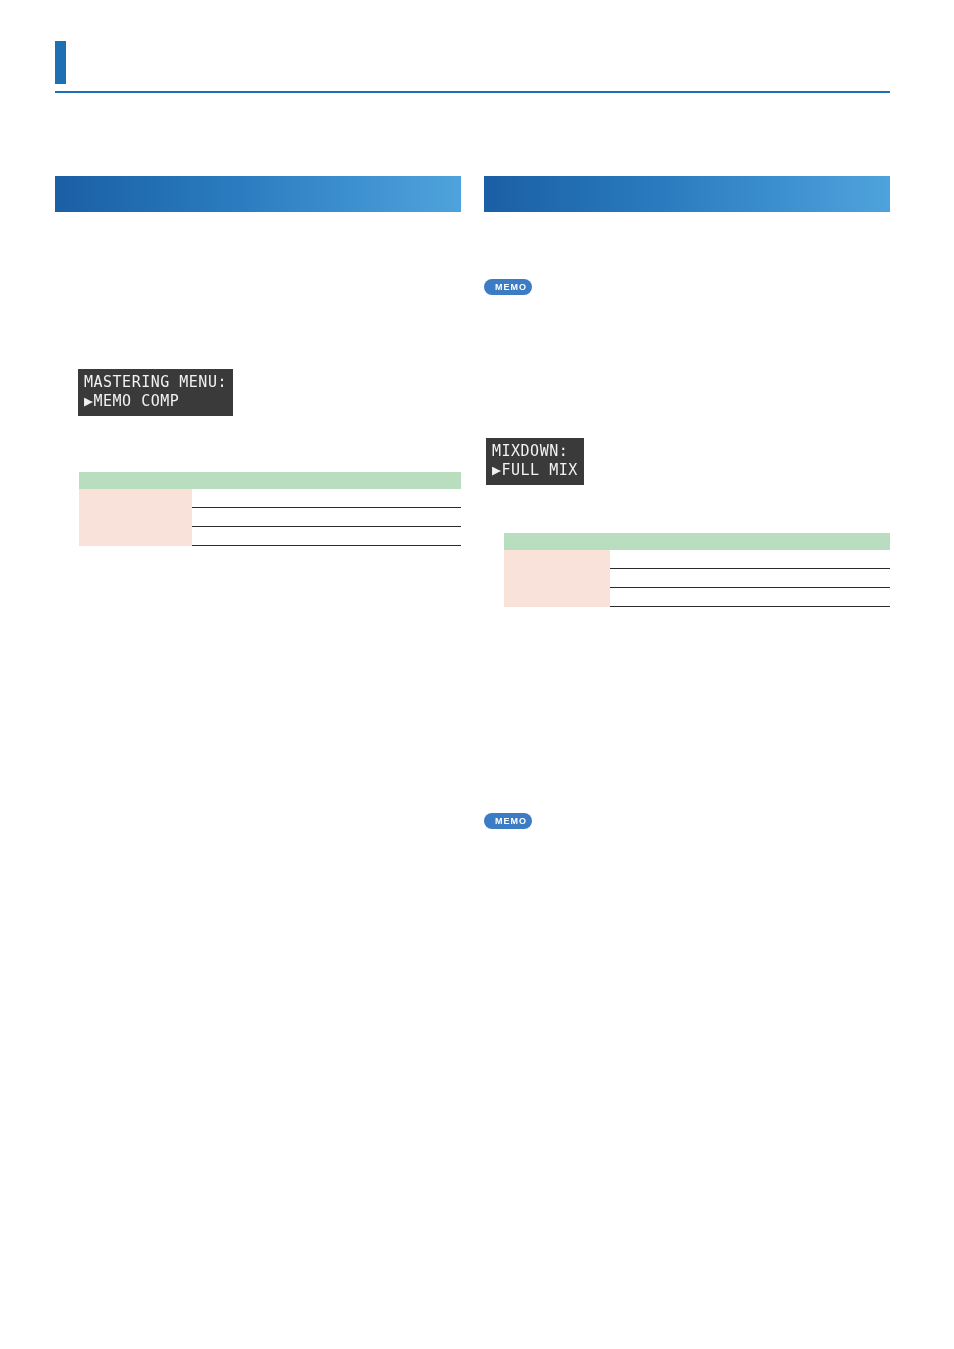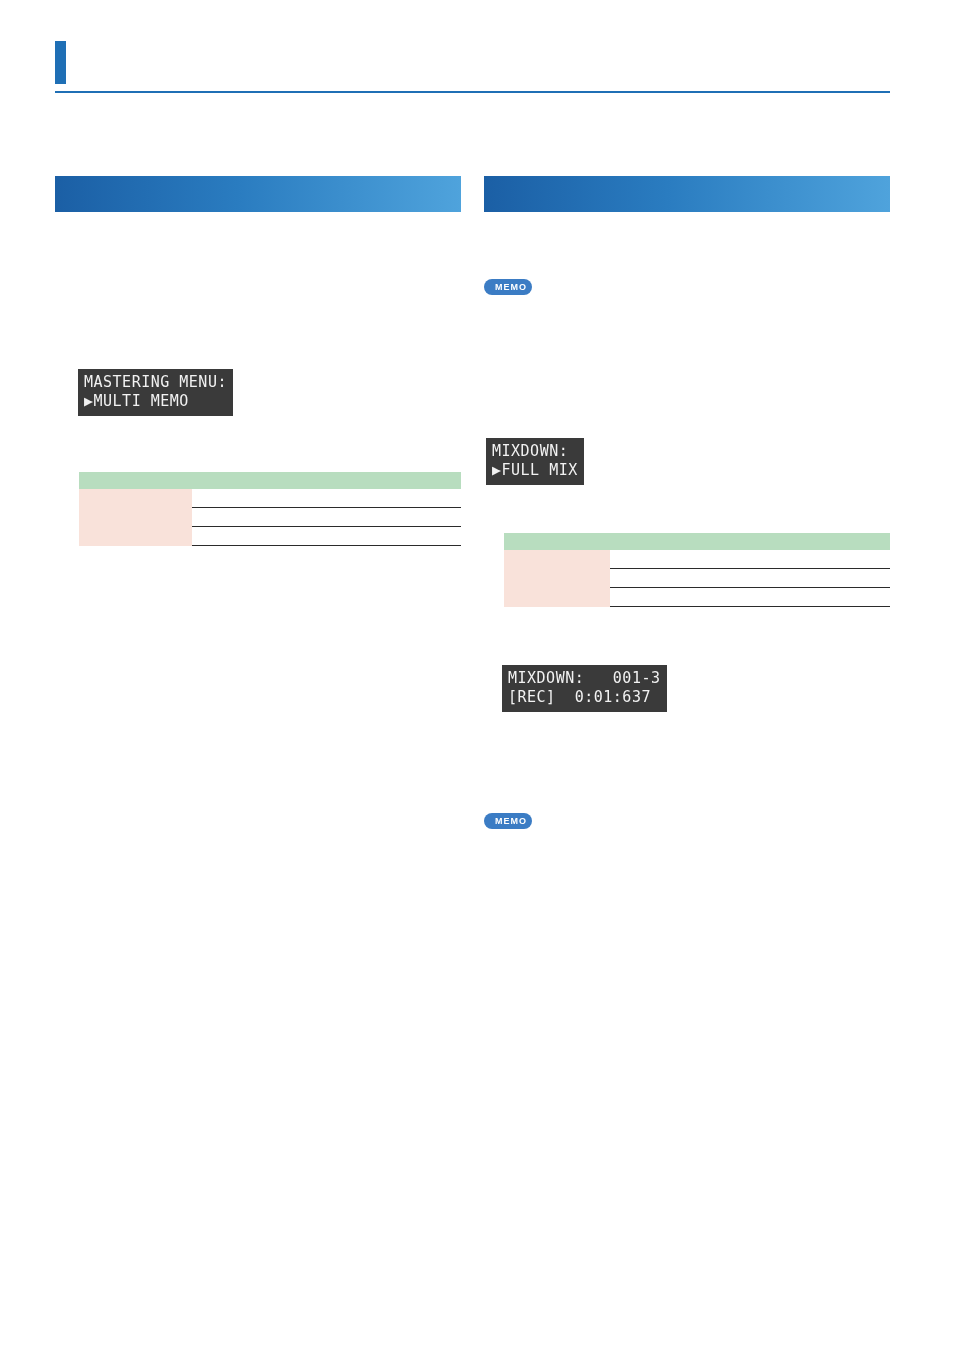--- a/index.html
+++ b/index.html
@@ -153,21 +153,21 @@
 <div class="col col-left">
 
   <div class="section-banner">
     <span class="banner-text"></span>
   </div>
 
   <div class="para abs" style="left:0; top:54px; width:400px; height:150px;"></div>
 
   <div class="abs" style="left:23px; top:193px;">
     <div class="lcd">MASTERING MENU:
-▶MULTI MEMO</div>
+▶MEMO COMP</div>
   </div>
 
   <table class="ptable abs" style="left:24px; top:296px; width:382px;">
     <thead>
       <tr>
         <th style="width:105px;"></th>
         <th class="th-val"></th>
       </tr>
     </thead>
     <tbody>
@@ -221,24 +221,20 @@
         <td class="p-name"></td>
         <td class="p-val"></td>
       </tr>
       <tr>
         <td class="p-name"></td>
         <td class="p-val"></td>
       </tr>
     </tbody>
   </table>
 
-  <div class="abs" style="left:18px; top:489px;">
-    <div class="lcd">MIXDOWN:   001-3
-[REC]  0:01:637</div>
-  </div>
 
   <div class="abs" style="left:0; top:634px;">
     <span class="memo-badge">MEMO</span>
   </div>
 
   <div class="para abs" style="left:0; top:658px; width:400px; height:80px;"></div>
 
 </div>
 
 </body></html>

